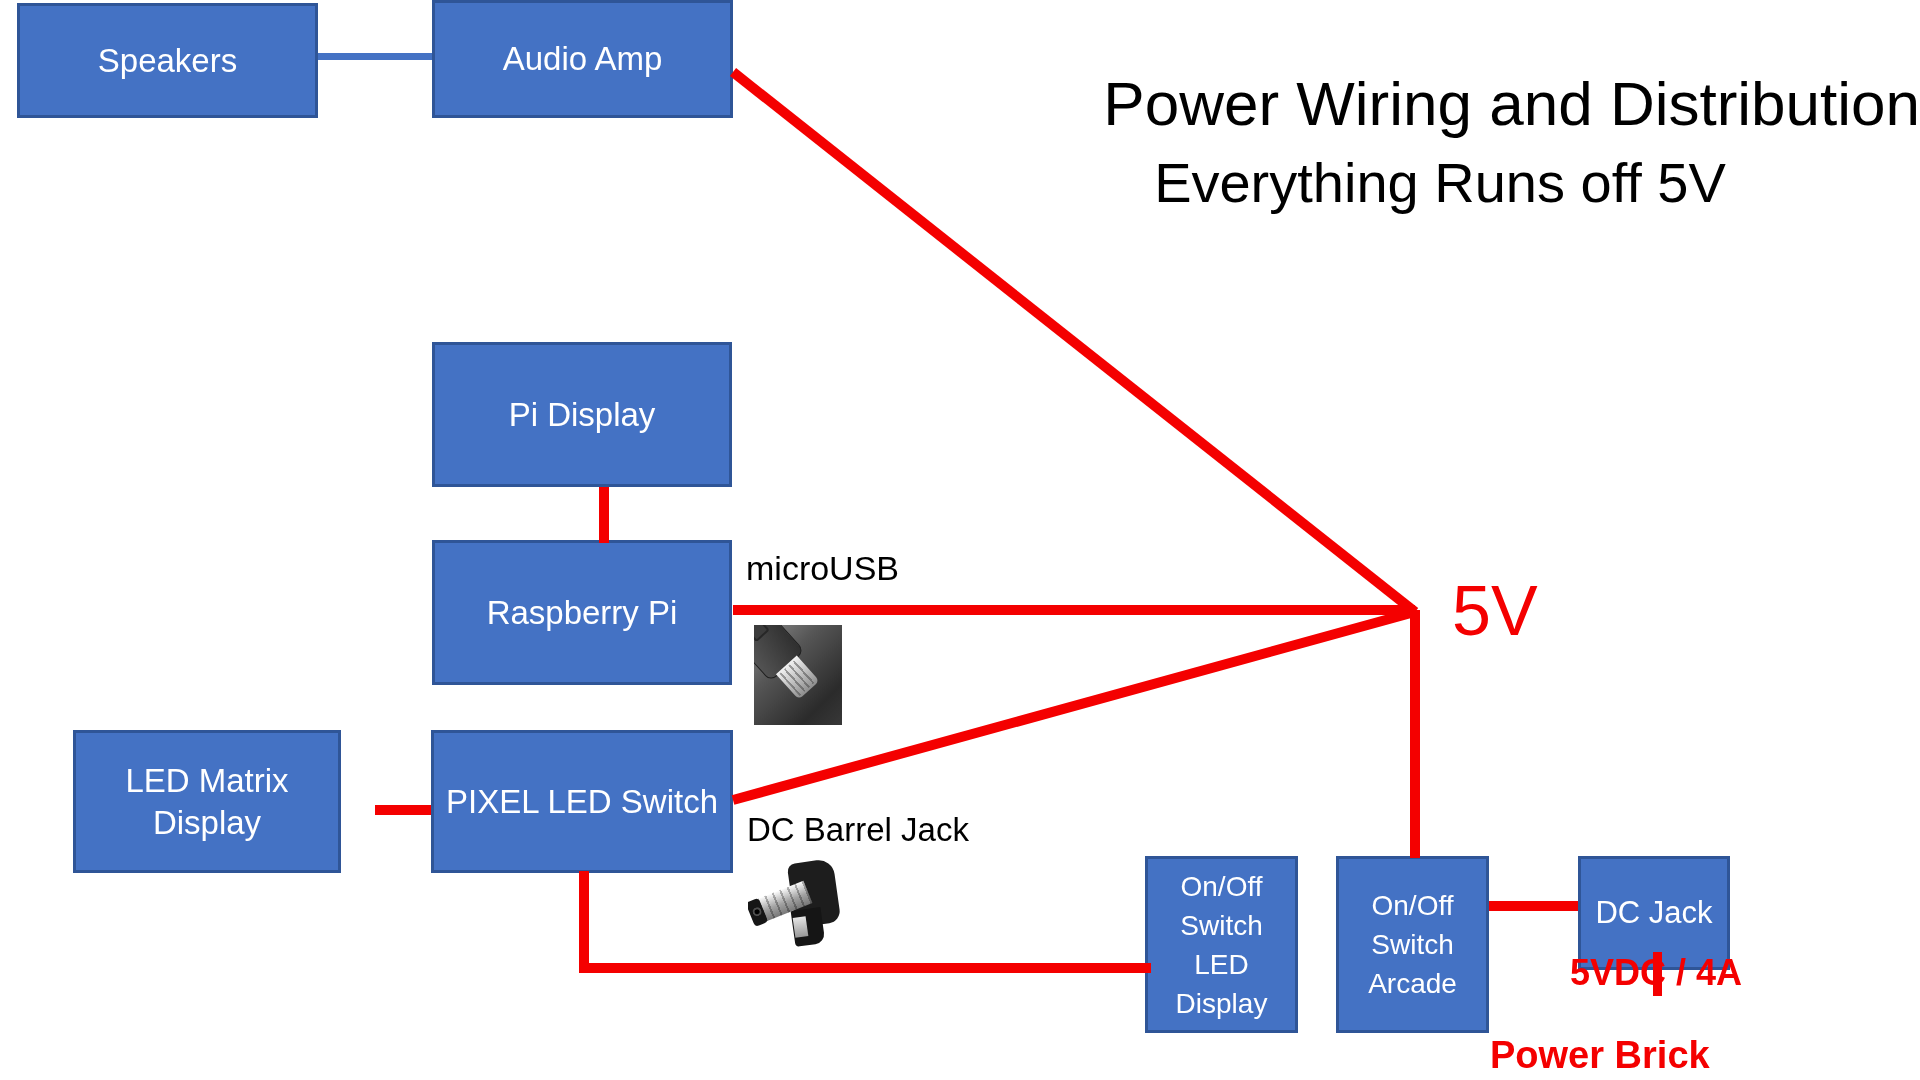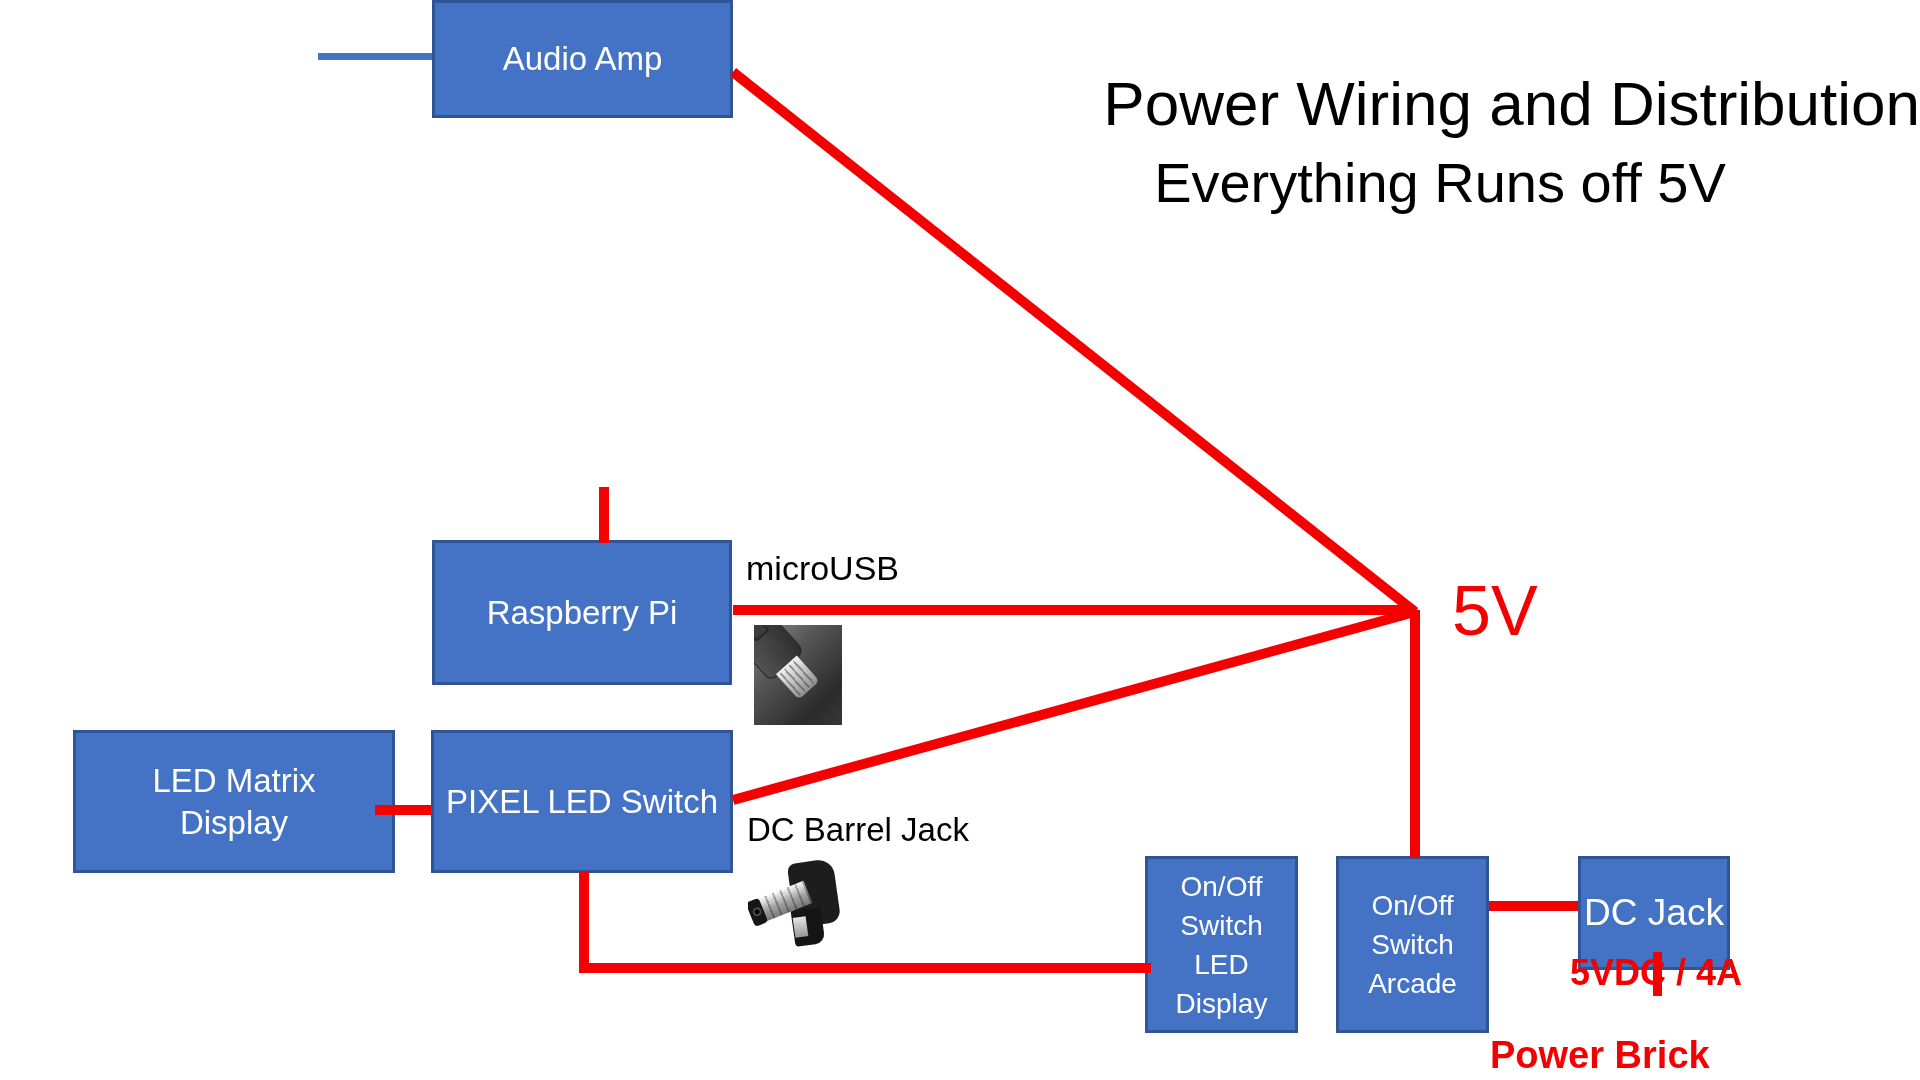--- a/index.html
+++ b/index.html
@@ -73,31 +73,37 @@
   <div class="wire red" style="left:599px;top:487px;width:10px;height:56px;"></div>
   <div class="wire red" style="left:733px;top:605px;width:682px;height:10px;"></div>
   <div class="wire red diag" style="left:733px;top:795px;width:708px;height:10px;transform:rotate(-15.42deg);"></div>
   <div class="wire red" style="left:375px;top:805px;width:56px;height:10px;"></div>
   <div class="wire red" style="left:579px;top:871px;width:10px;height:102px;"></div>
   <div class="wire red" style="left:579px;top:963px;width:572px;height:10px;"></div>
   <div class="wire red" style="left:1410px;top:610px;width:10px;height:248px;"></div>
   <div class="wire red" style="left:1489px;top:901px;width:89px;height:10px;"></div>
   <div class="wire red" style="left:1653px;top:952px;width:9px;height:44px;z-index:5;"></div>
 
+  <div class="node" style="left:17px;top:3px;width:301px;height:115px;">
+    <span>Speakers</span>
+  </div>
 
   <div class="node" style="left:432px;top:0px;width:301px;height:118px;">
     <span>Audio Amp</span>
   </div>
 
+  <div class="node" style="left:432px;top:342px;width:300px;height:145px;">
+    <span>Pi Display</span>
+  </div>
 
   <div class="node" style="left:432px;top:540px;width:300px;height:145px;">
     <span>Raspberry Pi</span>
   </div>
 
-  <div class="node" style="left:73px;top:730px;width:322px;height:143px;">
+  <div class="node" style="left:73px;top:730px;width:268px;height:143px;">
     <span>LED Matrix</span>
     <span>Display</span>
   </div>
 
   <div class="node" style="left:431px;top:730px;width:302px;height:143px;">
     <span>PIXEL LED Switch</span>
   </div>
 
   <div class="node small" style="left:1145px;top:856px;width:153px;height:177px;">
     <span>On/Off</span>
@@ -105,21 +111,21 @@
     <span>LED</span>
     <span>Display</span>
   </div>
 
   <div class="node small" style="left:1336px;top:856px;width:153px;height:177px;">
     <span>On/Off</span>
     <span>Switch</span>
     <span>Arcade</span>
   </div>
 
-  <div class="node" style="left:1578px;top:856px;width:152px;height:114px;font-size:37px;">
+  <div class="node" style="left:1578px;top:856px;width:152px;height:114px;font-size:31px;">
     <span>DC Jack</span>
   </div>
 
   <div class="title-wrap">
     <div id="title-main">Power Wiring and Distribution</div>
     <div id="title-sub">Everything Runs off 5V</div>
   </div>
 
   <div class="floating-label" style="left:746px;top:551px;font-size:34px;">microUSB</div>
   <div class="floating-label" style="left:747px;top:813px;">DC Barrel Jack</div>

